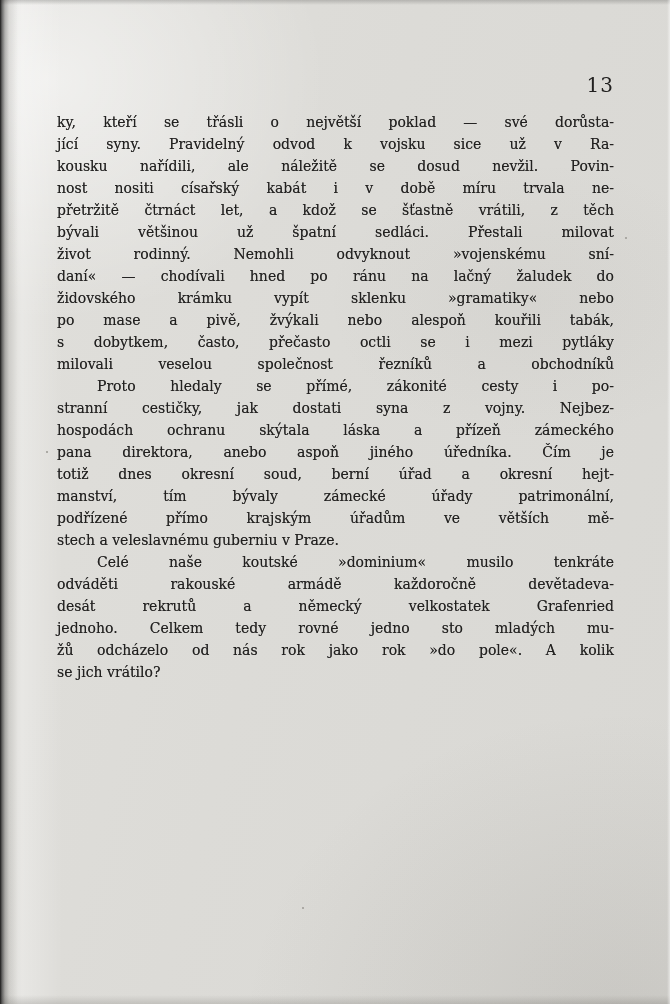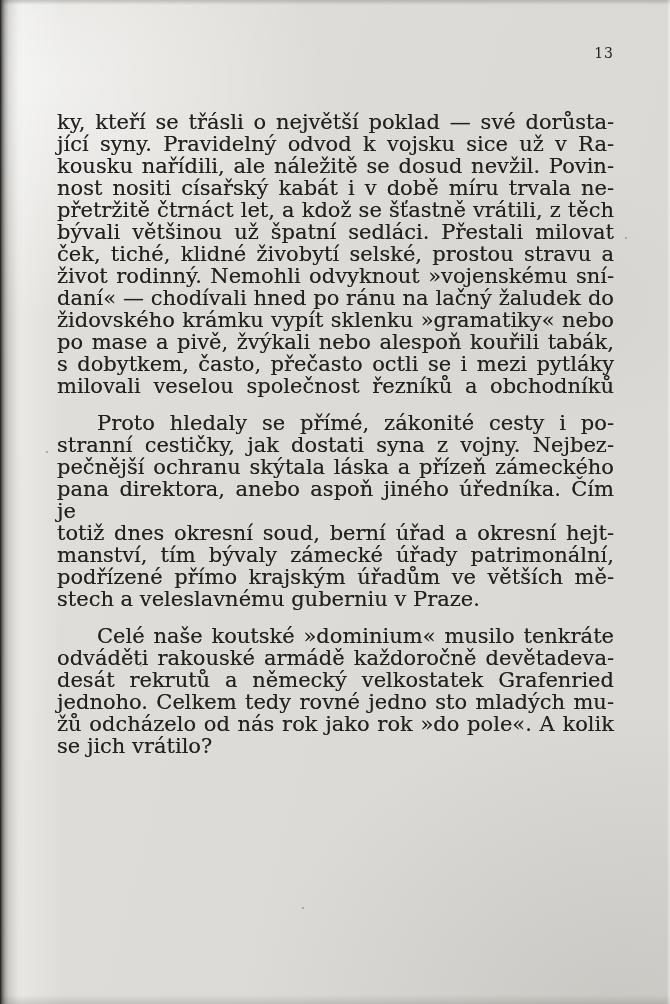--- a/index.html
+++ b/index.html
@@ -31,31 +31,31 @@
   }
   .edge-bottom {
     position: absolute; left: 0; bottom: 0; right: 0; height: 9px;
     background: linear-gradient(to top, rgba(60,58,52,0.16), rgba(0,0,0,0));
   }
   .edge-right {
     position: absolute; right: 0; top: 0; bottom: 0; width: 3px;
     background: linear-gradient(to left, rgba(255,255,255,0.5), rgba(255,255,255,0));
   }
   .folio {
-    position: absolute; top: 45px; right: 56px;
-    font-size: 14px; letter-spacing: 1px;
+    position: absolute; top: 73px; right: 56px;
+    font-size: 20px; letter-spacing: 1px;
     color: var(--ink, #242424);
   }
   .text-block {
     position: absolute; left: 57px; top: 111px; width: 557px;
-    font-size: 21px; line-height: 22px;
+    font-size: 14px; line-height: 22px;
     color: var(--ink, #1e1e1e);
     text-shadow: 0 0 0.6px rgba(30,30,30,0.55);
   }
-  .paragraph + .paragraph { margin-top: 15px; }
+  .paragraph + .paragraph { }
   .line { text-align: justify; text-align-last: justify; }
   .line.flush { text-align-last: left; }
   .line.indent { text-indent: 40px; }
   .specks { position: absolute; left: 0; top: 0; width: 1px; height: 1px; }
   .specks::after {
     content: ""; position: absolute; width: 2px; height: 2px; border-radius: 50%;
     background: transparent;
     box-shadow:
       46px 451px 0 0 rgba(95,92,86,0.55),
       302px 907px 0 0 rgba(95,92,86,0.5),
@@ -77,32 +77,31 @@
   <div class="folio">13</div>
 
   <div class="text-block">
       <div class="paragraph">
         <div class="line">ky, kteří se třásli o největší poklad — své dorůsta-</div>
         <div class="line">jící syny. Pravidelný odvod k vojsku sice už v Ra-</div>
         <div class="line">kousku nařídili, ale náležitě se dosud nevžil. Povin-</div>
         <div class="line">nost nositi císařský kabát i v době míru trvala ne-</div>
         <div class="line">přetržitě čtrnáct let, a kdož se šťastně vrátili, z těch</div>
         <div class="line">bývali většinou už špatní sedláci. Přestali milovat</div>
-        <div class="line">ček, tiché, klidné živobytí selské, prostou stravu a</div>
         <div class="line">život rodinný. Nemohli odvyknout »vojenskému sní-</div>
         <div class="line">daní« — chodívali hned po ránu na lačný žaludek do</div>
         <div class="line">židovského krámku vypít sklenku »gramatiky« nebo</div>
         <div class="line">po mase a pivě, žvýkali nebo alespoň kouřili tabák,</div>
         <div class="line">s dobytkem, často, přečasto octli se i mezi pytláky</div>
         <div class="line">milovali veselou společnost řezníků a obchodníků</div>
       </div>
       <div class="paragraph">
         <div class="line indent">Proto hledaly se přímé, zákonité cesty i po-</div>
         <div class="line">stranní cestičky, jak dostati syna z vojny. Nejbez-</div>
-        <div class="line">pečnější ochranu skýtala láska a přízeň zámeckého</div>
+        <div class="line">hospodách ochranu skýtala láska a přízeň zámeckého</div>
         <div class="line">pana direktora, anebo aspoň jiného úředníka. Čím je</div>
         <div class="line">totiž dnes okresní soud, berní úřad a okresní hejt-</div>
         <div class="line">manství, tím bývaly zámecké úřady patrimonální,</div>
         <div class="line">podřízené přímo krajským úřadům ve větších mě-</div>
         <div class="line flush">stech a veleslavnému guberniu v Praze.</div>
       </div>
       <div class="paragraph">
         <div class="line indent">Celé naše koutské »dominium« musilo tenkráte</div>
         <div class="line">odváděti rakouské armádě každoročně devětadeva-</div>
         <div class="line">desát rekrutů a německý velkostatek Grafenried</div>

